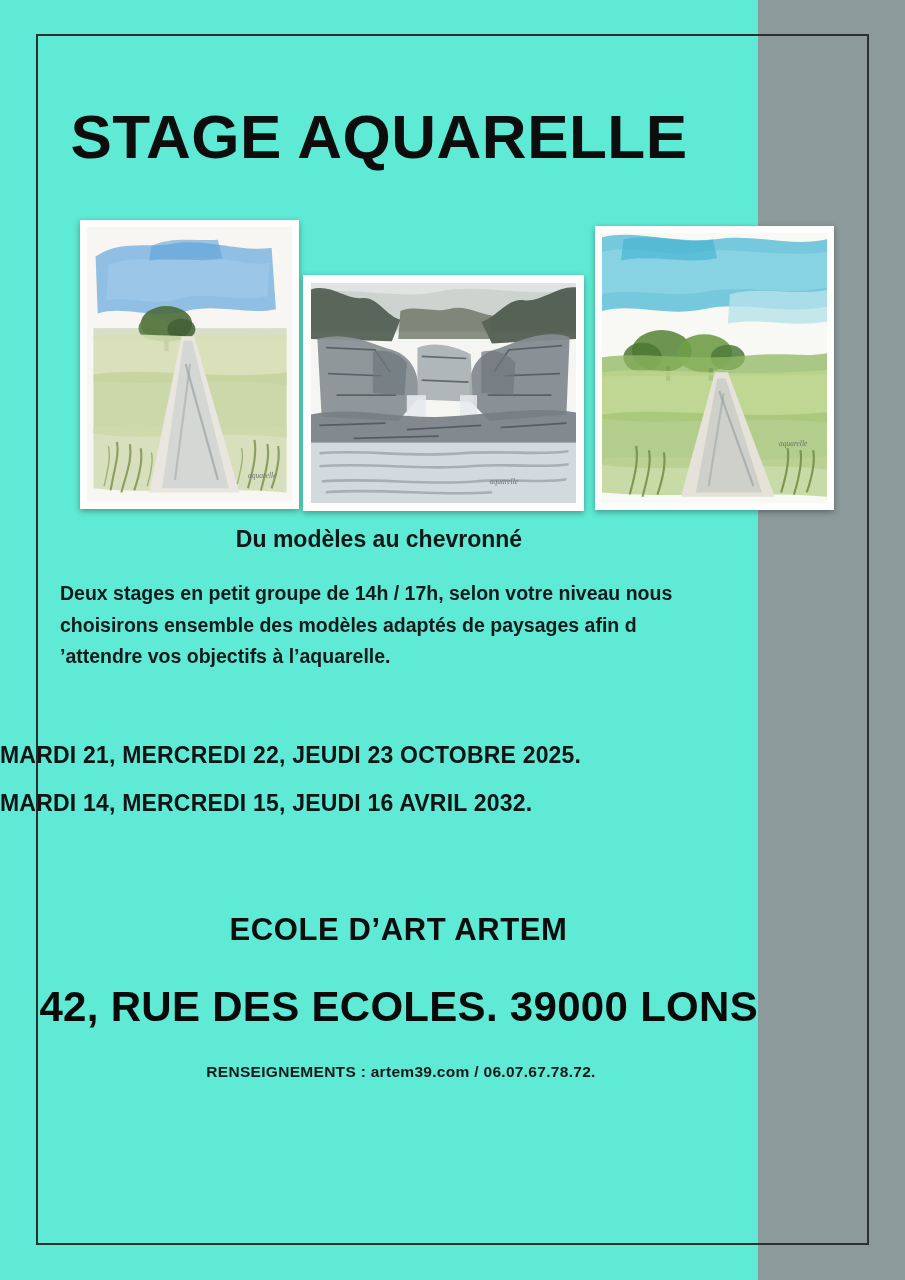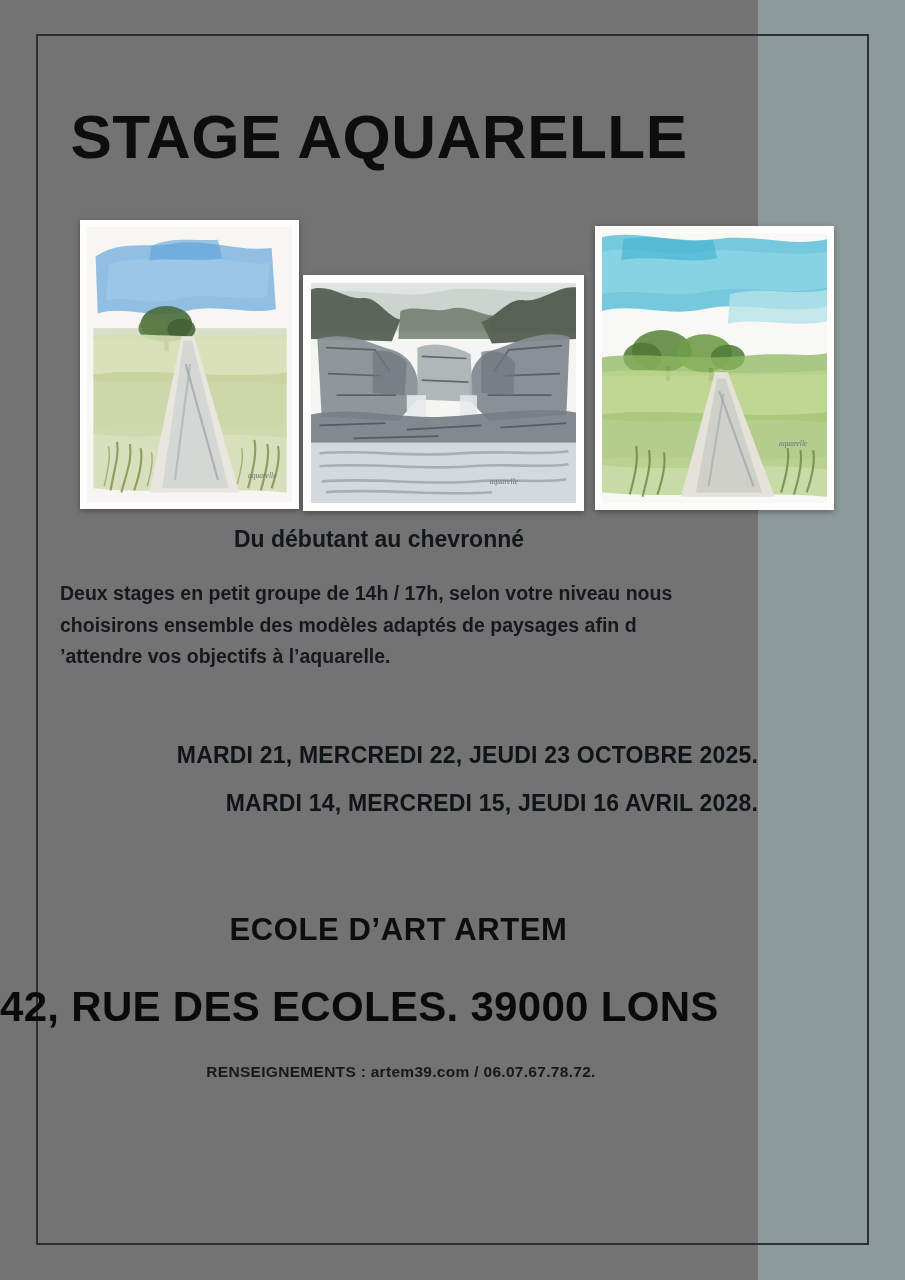--- a/index.html
+++ b/index.html
@@ -12,21 +12,21 @@
     background: #8d9a9c;
     font-family: "Liberation Sans", sans-serif;
     color: #111111;
     overflow: hidden;
   }
   .poster {
     position: absolute;
     left: 0; top: 0;
     width: 758px;
     height: 1280px;
-    background: #737373;
+    background: #5eead4;
   }
   .frame-border {
     position: absolute;
     left: 36px;
     top: 34px;
     width: 833px;
     height: 1211px;
     border: 2px solid #2b2f31;
     box-sizing: border-box;
   }
@@ -86,21 +86,21 @@
     text-align: left;
     font-size: 19.5px;
     font-weight: bold;
     line-height: 1.62;
     color: #13191c;
   }
   .dates {
     position: absolute;
     left: 0; right: 0;
     top: 742px;
-    text-align: right;
+    text-align: left;
   }
   .dates .line {
     font-size: 23px;
     font-weight: bold;
     letter-spacing: 0.2px;
     color: #0f1416;
     margin-bottom: 21px;
   }
   .school {
     position: absolute;
@@ -110,21 +110,21 @@
     font-size: 31px;
     font-weight: bold;
     letter-spacing: 0.6px;
     color: #0d0d0d;
     padding-left: 39px;
   }
   .address {
     position: absolute;
     left: 0; right: 0;
     top: 983px;
-    text-align: left;
+    text-align: right;
     font-size: 42px;
     font-weight: bold;
     letter-spacing: 0.3px;
     color: #0a0a0a;
   }
   .info {
     position: absolute;
     left: 0; right: 0;
     top: 1063px;
     text-align: center;
@@ -274,25 +274,25 @@
             <path d="M168 246 C174 226, 176 214, 174 204"></path>
             <path d="M180 248 C186 228, 188 216, 186 206"></path>
             <path d="M192 246 C198 228, 200 216, 198 206"></path>
           </g>
           <text x="166" y="202" font-size="7" fill="#6b7276" font-family="Liberation Serif, serif" font-style="italic">aquarelle</text>
         </svg>
       </div>
     </div>
   </div>
 
-  <div class="subtitle">Du débutant au chevronné</div>
+  <div class="subtitle">Du modèles au chevronné</div>
 
   <div class="body-text">Deux stages en petit groupe de 14h / 17h, selon votre niveau nous choisirons ensemble des modèles adaptés de paysages afin d ’attendre vos objectifs à l’aquarelle.</div>
 
   <div class="dates">
     <div class="line">MARDI 21, MERCREDI 22, JEUDI 23 OCTOBRE 2025.</div>
-    <div class="line">MARDI 14, MERCREDI 15, JEUDI 16 AVRIL 2028.</div>
+    <div class="line">MARDI 14, MERCREDI 15, JEUDI 16 AVRIL 2032.</div>
   </div>
 
   <div class="school">ECOLE D’ART ARTEM</div>
   <div class="address">42, RUE DES ECOLES. 39000 LONS</div>
   <div class="info">RENSEIGNEMENTS : artem39.com / 06.07.67.78.72.</div>
 </div>
 
 </body></html>

